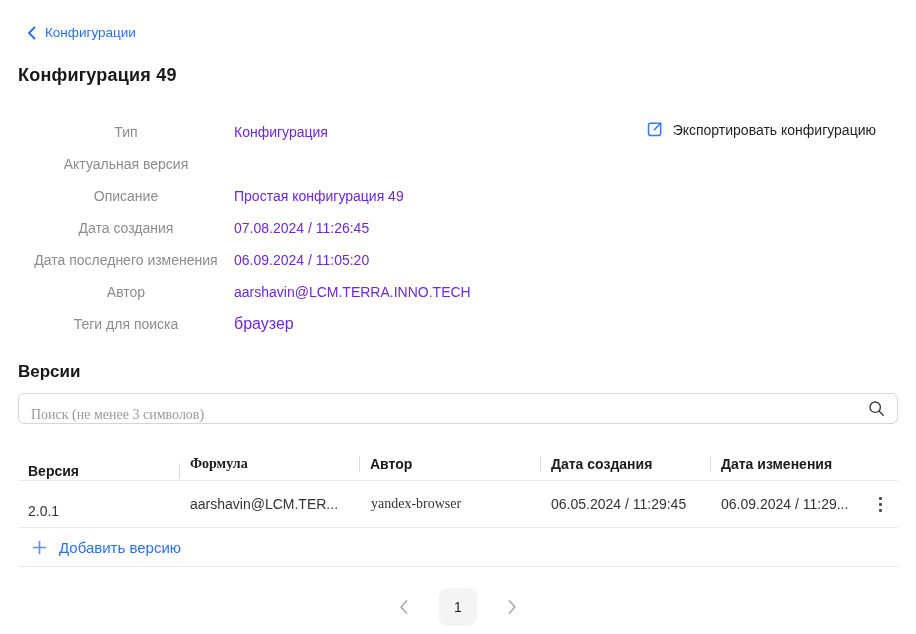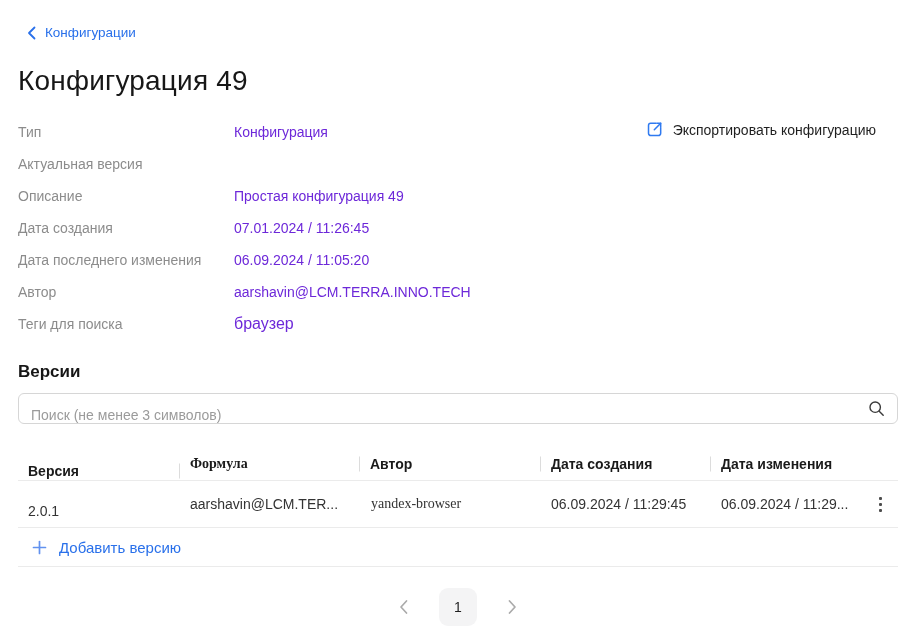--- a/index.html
+++ b/index.html
@@ -31,37 +31,38 @@
     cursor: pointer;
     user-select: none;
   }
   .back-link svg { display: block; }
 
   
   .page-title {
     position: absolute;
     top: 65px;
     left: 18px;
-    font-size: 28px;
-    font-weight: 400;
+    font-size: 18px;
+    font-weight: 700;
     letter-spacing: 0.2px;
     color: #171717;
   }
 
   
   .details {
     position: absolute;
     top: 116px;
     left: 18px;
     right: 18px;
   }
   .detail-row {
     display: flex;
     align-items: center;
     height: 32px;
+    text-align: center;
   }
   .detail-label {
     flex: 0 0 216px;
     color: #8c8c8c;
     font-size: 14px;
   }
   .detail-value {
     font-size: 14px;
     color: #6d28d9;
   }
@@ -100,21 +101,21 @@
     display: flex;
     align-items: center;
     padding: 0 12px;
     background: #fff;
   }
   .search-box input {
     flex: 1;
     border: none;
     outline: none;
     font-size: 14px;
-    font-family: Liberation Sans, sans-serif;
+    font-family: Liberation Serif, serif;
     color: #262626;
     background: transparent;
     padding: 0;
     margin-top: 12px;
   }
   .search-box input::placeholder { color: #9b9b9b; }
   .search-box .search-icon { display: flex; cursor: pointer; }
 
   
   .versions-table {
@@ -250,21 +251,21 @@
     <div class="detail-row">
       <div class="detail-label">Актуальная версия</div>
       <div class="detail-value"></div>
     </div>
     <div class="detail-row">
       <div class="detail-label">Описание</div>
       <div class="detail-value">Простая конфигурация 49</div>
     </div>
     <div class="detail-row">
       <div class="detail-label">Дата создания</div>
-      <div class="detail-value">07.01.2024 / 11:26:45</div>
+      <div class="detail-value">07.08.2024 / 11:26:45</div>
     </div>
     <div class="detail-row">
       <div class="detail-label">Дата последнего изменения</div>
       <div class="detail-value">06.09.2024 / 11:05:20</div>
     </div>
     <div class="detail-row">
       <div class="detail-label">Автор</div>
       <div class="detail-value">aarshavin@LCM.TERRA.INNO.TECH</div>
     </div>
     <div class="detail-row">
@@ -292,21 +293,21 @@
       <div class="th sep col-3">Автор</div>
       <div class="th sep col-4">Дата создания</div>
       <div class="th col-5">Дата изменения</div>
       <div class="th col-actions"></div>
     </div>
 
     <div class="trow">
       <div class="td col-1">2.0.1</div>
       <div class="td col-3">aarshavin@LCM.TER...</div>
       <div class="td col-2">yandex-browser</div>
-      <div class="td col-4">06.09.2024 / 11:29:45</div>
+      <div class="td col-4">06.05.2024 / 11:29:45</div>
       <div class="td col-5">06.09.2024 / 11:29...</div>
       <div class="col-actions">
         <span class="kebab">
             <i></i>
             <i></i>
             <i></i>
           </span>
       </div>
     </div>
 

